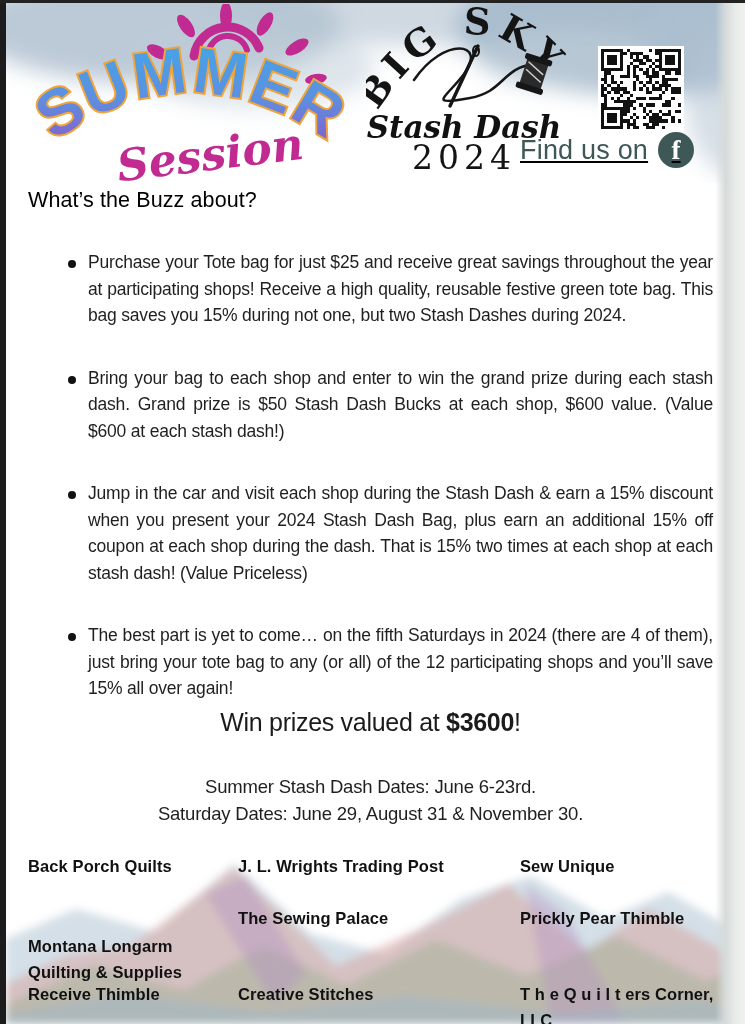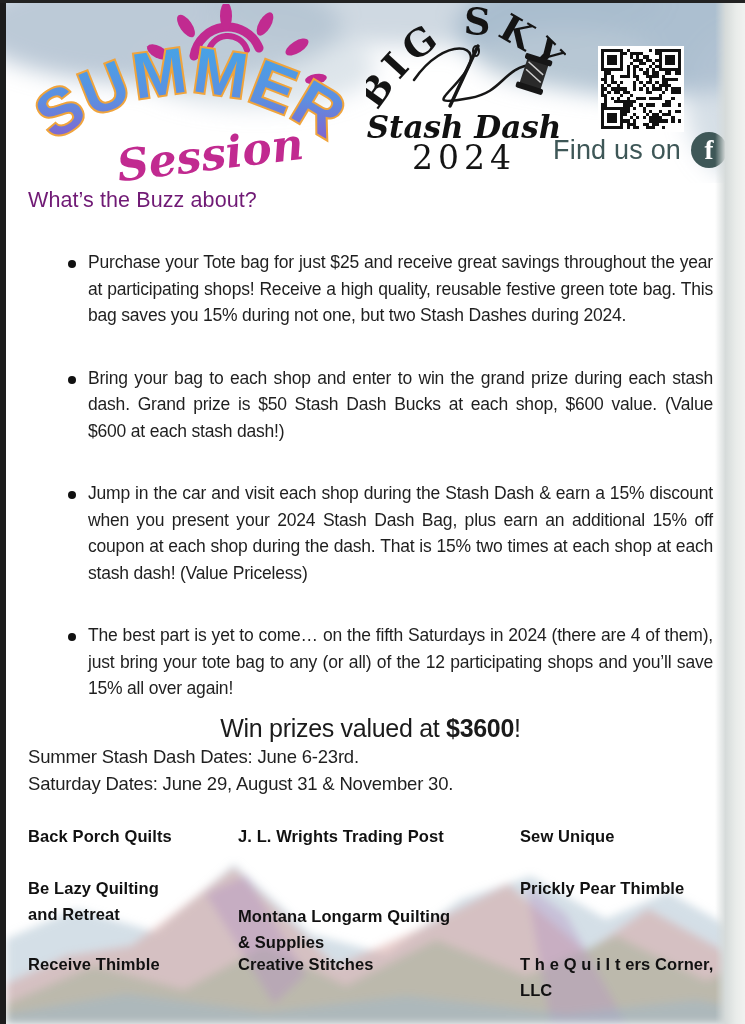--- a/index.html
+++ b/index.html
@@ -15,37 +15,37 @@
   
   .topwash { position:absolute; left:0; top:-4px; width:745px; height:185px; z-index:0; pointer-events:none; }
   .mountains { position:absolute; left:0; bottom:0; width:745px; height:170px; z-index:0; pointer-events:none; }
 
   
   .header { position:relative; height:186px; z-index:2; }
   .summer-logo { position:absolute; left:10px; top:2px; width:350px; height:182px; }
   .bigsky-logo { position:absolute; left:360px; top:0px; width:200px; height:172px; }
   .qr-box { position:absolute; left:592px; top:44px; width:86px; height:86px; background:#fff; padding:3px; }
   .qr-box svg { width:100%; height:100%; display:block; }
-  .findus { position:absolute; left:547px; top:130px; display:flex; align-items:center; gap:10px; }
+  .findus { position:absolute; left:514px; top:130px; display:flex; align-items:center; gap:10px;text-decoration:underline; }
   .findus-label { font-size:27px; color:#3e5757; letter-spacing:0.2px; }
   .fb-circle { width:36px; height:36px; border-radius:50%; background:#3e5757; color:#fff;
     display:flex; align-items:center; justify-content:center; font-size:27px; font-weight:bold;
     font-family:"Liberation Serif", serif; }
 
   
   .content { position:relative; z-index:2; padding:0 32px 0 22px; }
-  .buzz-heading { font-size:21.5px; color:#701a75; font-weight:400; margin-bottom:20px; letter-spacing:0.1px; }
+  .buzz-heading { font-size:21.5px; color:#000000; font-weight:400; margin-bottom:20px; letter-spacing:0.1px; }
   ul.buzz-list { list-style:none; }
   ul.buzz-list li { position:relative; padding-left:60px; font-size:17.5px; line-height:26.5px;
     color:#1f1f1f; text-align:justify; letter-spacing:-0.2px;margin-top:36px; }
   ul.buzz-list li::before { content:""; position:absolute; left:40px; top:11px; width:8px; height:8px;
     border-radius:50%; background:#111; }
-  .prize-line { text-align:center; font-size:25px; color:#1b1b1b; margin-top:12px; letter-spacing:-0.3px; }
+  .prize-line { text-align:center; font-size:25px; color:#1b1b1b; margin-top:6px; letter-spacing:-0.3px; }
   .prize-line .amt { font-weight:700; }
-  .dates { text-align:left; font-size:18.5px; line-height:27px; color:#1f1f1f; letter-spacing:-0.2px; }
+  .dates { text-align:center; margin-top:36px; font-size:18.5px; line-height:27px; color:#1f1f1f; letter-spacing:-0.2px; }
 
   
   .shops { position:relative; z-index:2; margin-top:26px; padding-left:22px;
     display:grid; grid-template-columns:210px 282px 1fr; grid-template-rows:52px 76px 52px auto; }
   .shop { font-size:16.5px; font-weight:700; color:#111; line-height:26px; letter-spacing:0.1px; }
   .shop.narrow1 { max-width:165px; }
   .shop.narrow2 { max-width:215px;margin-top:28px; }
 </style>
 </head>
 <body>
@@ -383,22 +383,22 @@
         <div>Summer Stash Dash Dates: June 6-23rd.</div>
         <div>Saturday Dates: June 29, August 31 &amp; November 30.</div>
       </div>
     </div>
 
     <div class="shops">
       <div class="shop">Back Porch Quilts</div>
       <div class="shop">J. L. Wrights Trading Post</div>
       <div class="shop">Sew Unique</div>
 
-      <div class="shop narrow1">Be Lazy Quilting and Retreat</div>
       <div class="shop narrow2">Montana Longarm Quilting &amp; Supplies</div>
+      <div class="shop">The Sewing Palace</div>
 
       <div class="shop">Prickly Pear Thimble</div>
       <div class="shop">Receive Thimble</div>
 
       <div class="shop">Creative Stitches</div>
       <div class="shop">T h e Q u i l t ers Corner, LLC</div>
     </div>
 
   </div>
   <div class="edge-right"></div>

